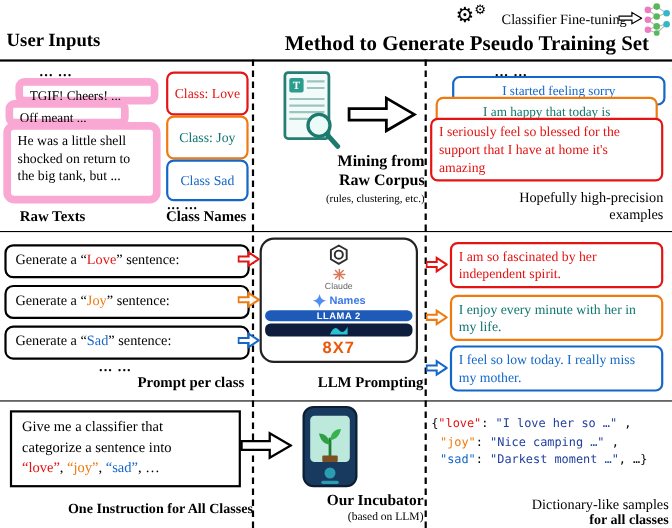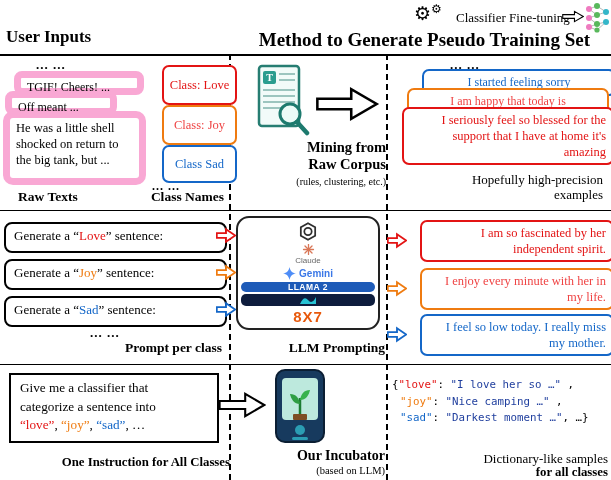--- a/index.html
+++ b/index.html
@@ -9,23 +9,23 @@
   .b{font-weight:bold;}
   .ctr{text-align:right;}
   .love-t{color:#e31414;}
   .joy-t{color:#ef7b10;}
   .sad-t{color:#1467c8;}
   .rule{position:absolute;left:0;width:611px;border-top:2px solid #000;}
   .dash{position:absolute;top:54px;height:426px;border-left:2px dashed #000;}
   .bubble{position:absolute;background:#fff;border:7px solid #f9a8d4;border-radius:8px;
           font-size:12px;padding:2px 6px;}
   .cbox{position:absolute;background:#fff;border:2px solid;border-radius:7px;
-        display:flex;align-items:center;justify-content:center;text-align:right;margin-left:11px;}
+        display:flex;align-items:center;justify-content:center;text-align:left;}
   .love-bd{border-color:#e31414;color:#e31414;}
-  .joy-bd{border-color:#ef7b10;color:#ef4444;}
+  .joy-bd{border-color:#ef7b10;color:#0f766e;}
   .sad-bd{border-color:#1467c8;color:#1467c8;}
   .dots{position:absolute;font-weight:bold;font-size:13px;letter-spacing:1px;}
   .prompt{position:absolute;left:4px;width:211px;height:27px;background:#fff;
           border:2px solid;border-radius:8px;font-size:13px;line-height:23px;
           padding-left:8px;white-space:nowrap;color:#000;}
   .llm-grid{position:absolute;left:236px;top:216px;width:144px;height:114px;
             border:2px solid #222;border-radius:13px;background:#fff;box-sizing:border-box;
             display:grid;grid-template-columns:1fr;gap:2px;padding:3px;}
   .tile{display:flex;flex-direction:column;align-items:center;justify-content:center;
         font-family:"Liberation Sans",sans-serif;overflow:hidden;border-radius:5px;}
@@ -159,21 +159,21 @@
             <line x1="16.4" y1="3.6" x2="3.6" y2="16.4"></line>
           </g>
         </svg>
       <span class="claude-word">Claude</span>
     </div>
     <div class="tile">
       <span style="display:flex;align-items:center;gap:3px">
         <svg width="13" height="13" viewBox="0 0 20 20">
             <path d="M10 0C11 6 14 9 20 10C14 11 11 14 10 20C9 14 6 11 0 10C6 9 9 6 10 0Z" fill="#4e8df7"></path>
           </svg>
-        <span class="gemini-word">Gemini</span>
+        <span class="gemini-word">Names</span>
       </span>
     </div>
     <div class="tile tile-llama">
         <span>LLAMA 2</span>
       </div>
     <div class="tile tile-dark">
       <svg width="18" height="12" viewBox="0 0 18 12">
           <path d="M1 10 Q5 1 9 6 Q13 11 17 3 L17 10 Z" fill="#27c3d4"></path>
         </svg>
     </div>

